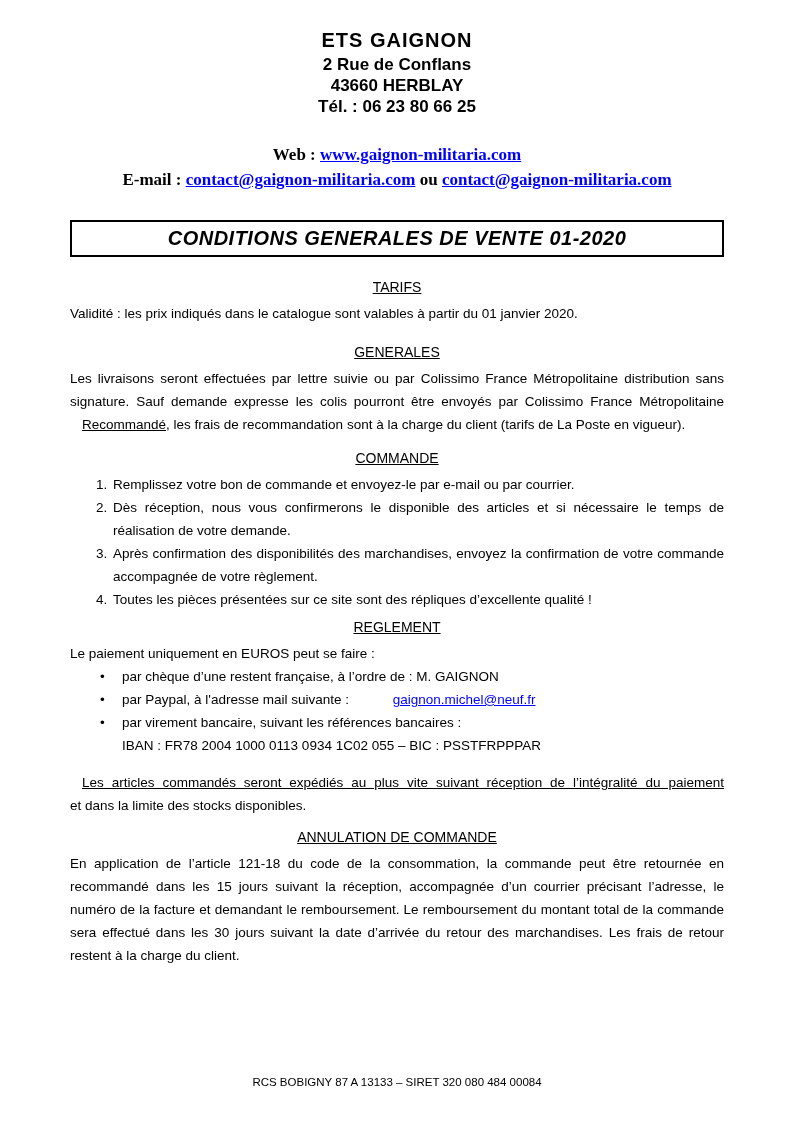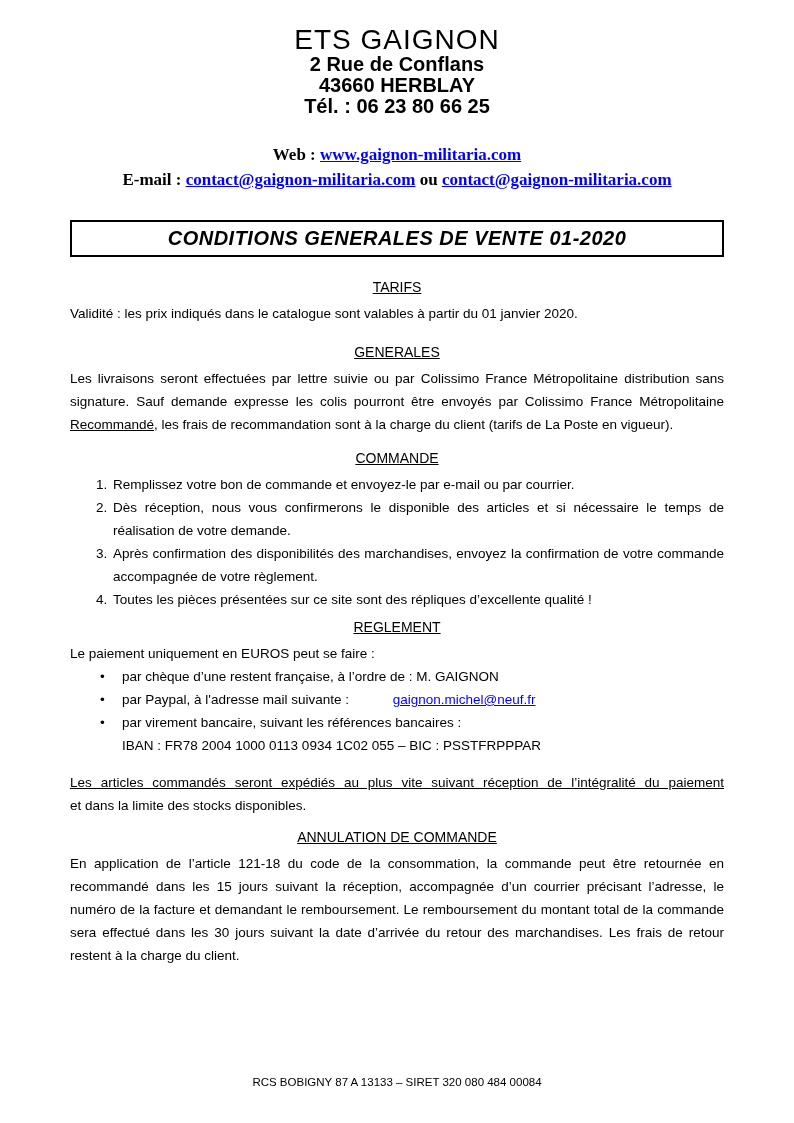--- a/index.html
+++ b/index.html
@@ -8,22 +8,22 @@
     width: 794px; height: 1123px;
     background: #ffffff;
     color: #000000;
     font-family: "Liberation Sans", sans-serif;
     position: relative;
     overflow: hidden;
   }
   .page { padding: 26px 70px 0 70px; }
 
   
-  .company { font-size: 28px; font-weight: normal; text-align: center; line-height: 28px; letter-spacing: 1px; }
-  .addr    { font-size: 20px; font-weight: bold; text-align: center; line-height: 21px; }
+  .company { font-size: 20px; font-weight: bold; text-align: center; line-height: 28px; letter-spacing: 1px; }
+  .addr    { font-size: 17px; font-weight: bold; text-align: center; line-height: 21px; }
 
   
   .contact { margin-top: 25px; text-align: center; font-weight: bold; font-family: Liberation Serif, serif; }
   .contact-line { font-size: 17px; line-height: 25px; }
   a.link { color: #0000FF; text-decoration: underline; cursor: pointer; font-weight: bold; }
   a.link.body-link { font-weight: normal; margin-left: 40px; }
 
   
   .title-box {
     margin-top: 28px;
@@ -35,21 +35,21 @@
 
   
   .sec-h {
     font-size: 14px; font-weight: normal;
     text-align: center; text-decoration: underline;
     margin: 4px; line-height: 21px;
   }
   p { margin: 0; }
   .body-text { font-size: 13.5px; line-height: 23px; }
   .just { text-align: justify; }
-  .u { text-decoration: underline; }
+  .u { text-decoration: underline; margin-left: 12px; }
 
   .sec-tarifs     { margin-top: 20px; }
   .sec-livraison  { margin-top: 17px; }
   .sec-commande   { margin-top: 12px; }
   .sec-reglement  { margin-top: 6px;  }
   .sec-annulation { margin-top: 10px; }
 
   
   .num-item { display: flex; }
   .num { flex: 0 0 17px; margin-left: 26px; }

